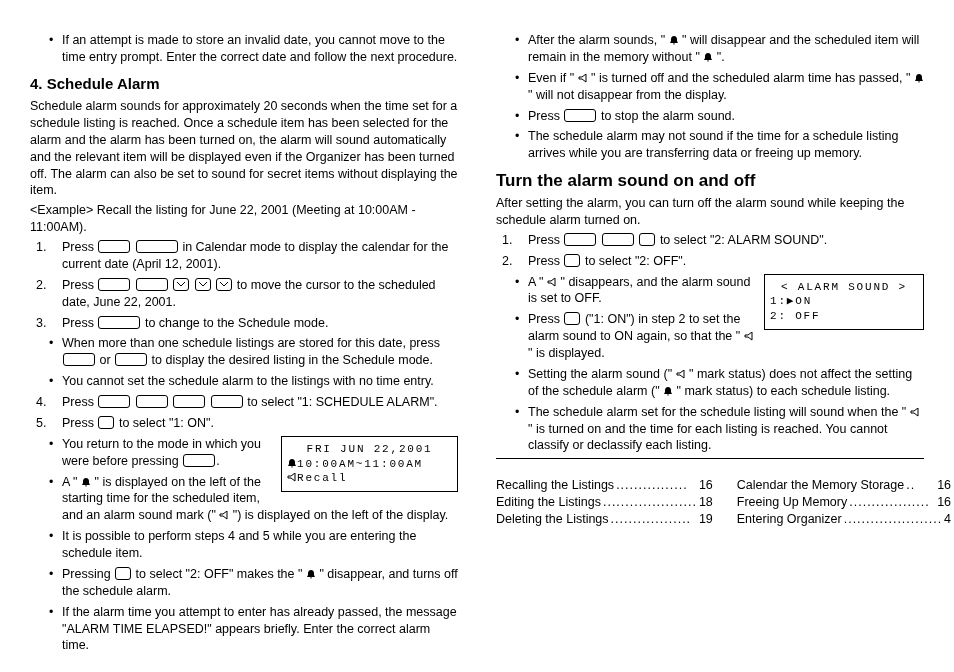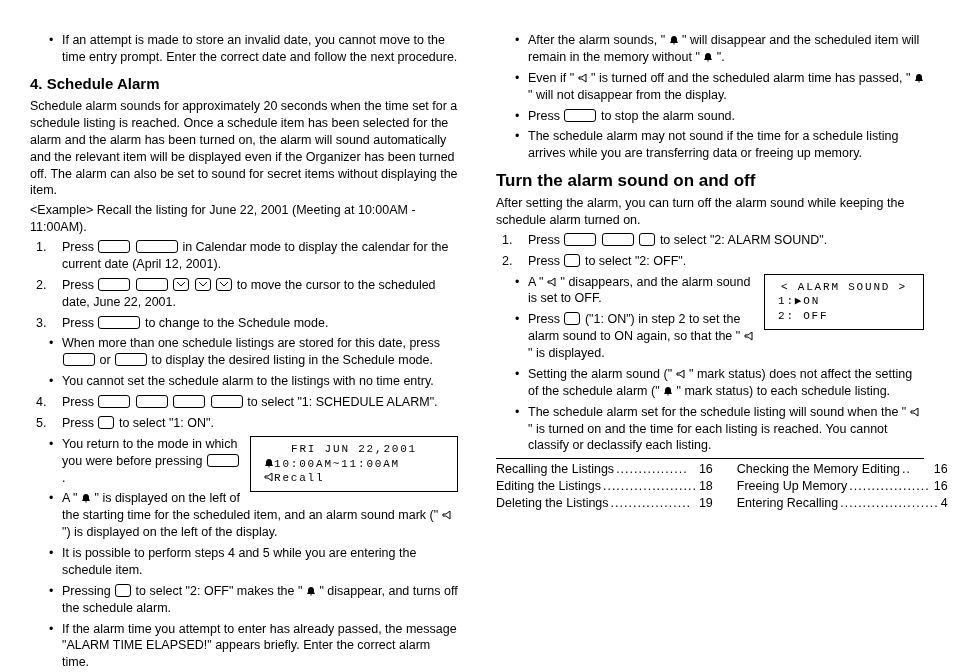--- a/index.html
+++ b/index.html
@@ -78,38 +78,38 @@
   .k14 svg { display: block; margin: 2px auto; }
   .ico {
     display: inline-block;
     vertical-align: -1px;
   }
   .scr {
     border: 1px solid #000;
     font-family: "Courier New", monospace;
     font-size: 11px;
     letter-spacing: 1.8px;
-    padding: 5px 13px;
+    padding: 5px 5px;
     background: #fff;
     box-sizing: border-box;
   }
   .scr1 {
     float: right;
-    width: 208px;
+    width: 177px;
     margin-left: 10px;
   }
   .scr2 {
     float: right;
     width: 160px;
     margin-left: 10px;
   }
   .see-also-rule {
     border-top: 1px solid #000;
     margin-top: 3px;
-    padding-top: 2px;
+    padding-top: 18px;
     display: flex;
     gap: 24px;
   }
   .see-col { flex: 1; }
   .see-row {
     display: flex;
     white-space: nowrap;
   }
   .see-row .label { flex: 0 0 auto; }
   .see-row .dots {
@@ -295,30 +295,30 @@
             <span class="num">18</span>
           </div>
         <div class="see-row">
             <span class="label">Deleting the Listings</span>
             <span class="dots">..................</span>
             <span class="num">19</span>
           </div>
       </div>
       <div class="see-col">
         <div class="see-row">
-            <span class="label">Checking the Memory Editing</span>
+            <span class="label">Calendar the Memory Storage</span>
             <span class="dots">..</span>
             <span class="num">16</span>
           </div>
         <div class="see-row">
             <span class="label">Freeing Up Memory</span>
             <span class="dots">..................</span>
             <span class="num">16</span>
           </div>
         <div class="see-row">
-            <span class="label">Entering Recalling</span>
+            <span class="label">Entering Organizer</span>
             <span class="dots">......................</span>
             <span class="num">4</span>
           </div>
       </div>
     </div>
   </div>
 </div>
 
 </body></html>

